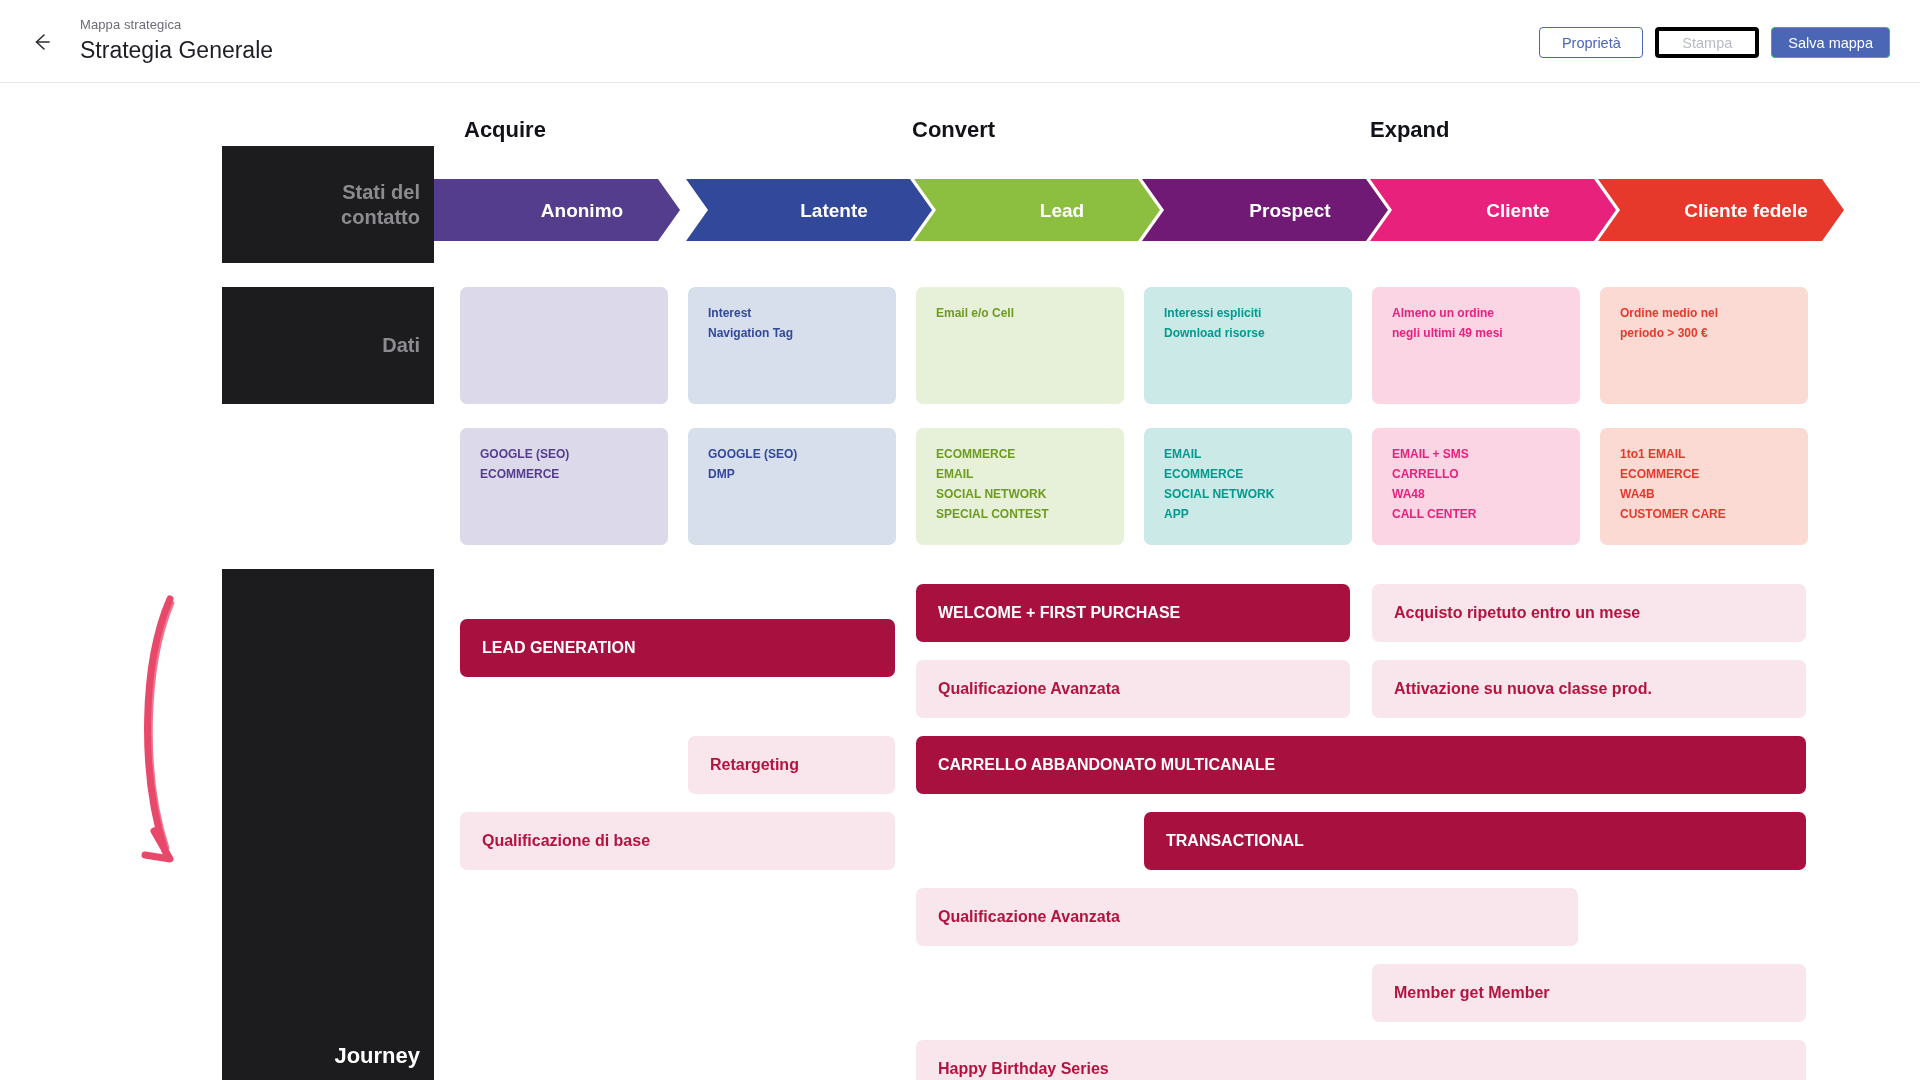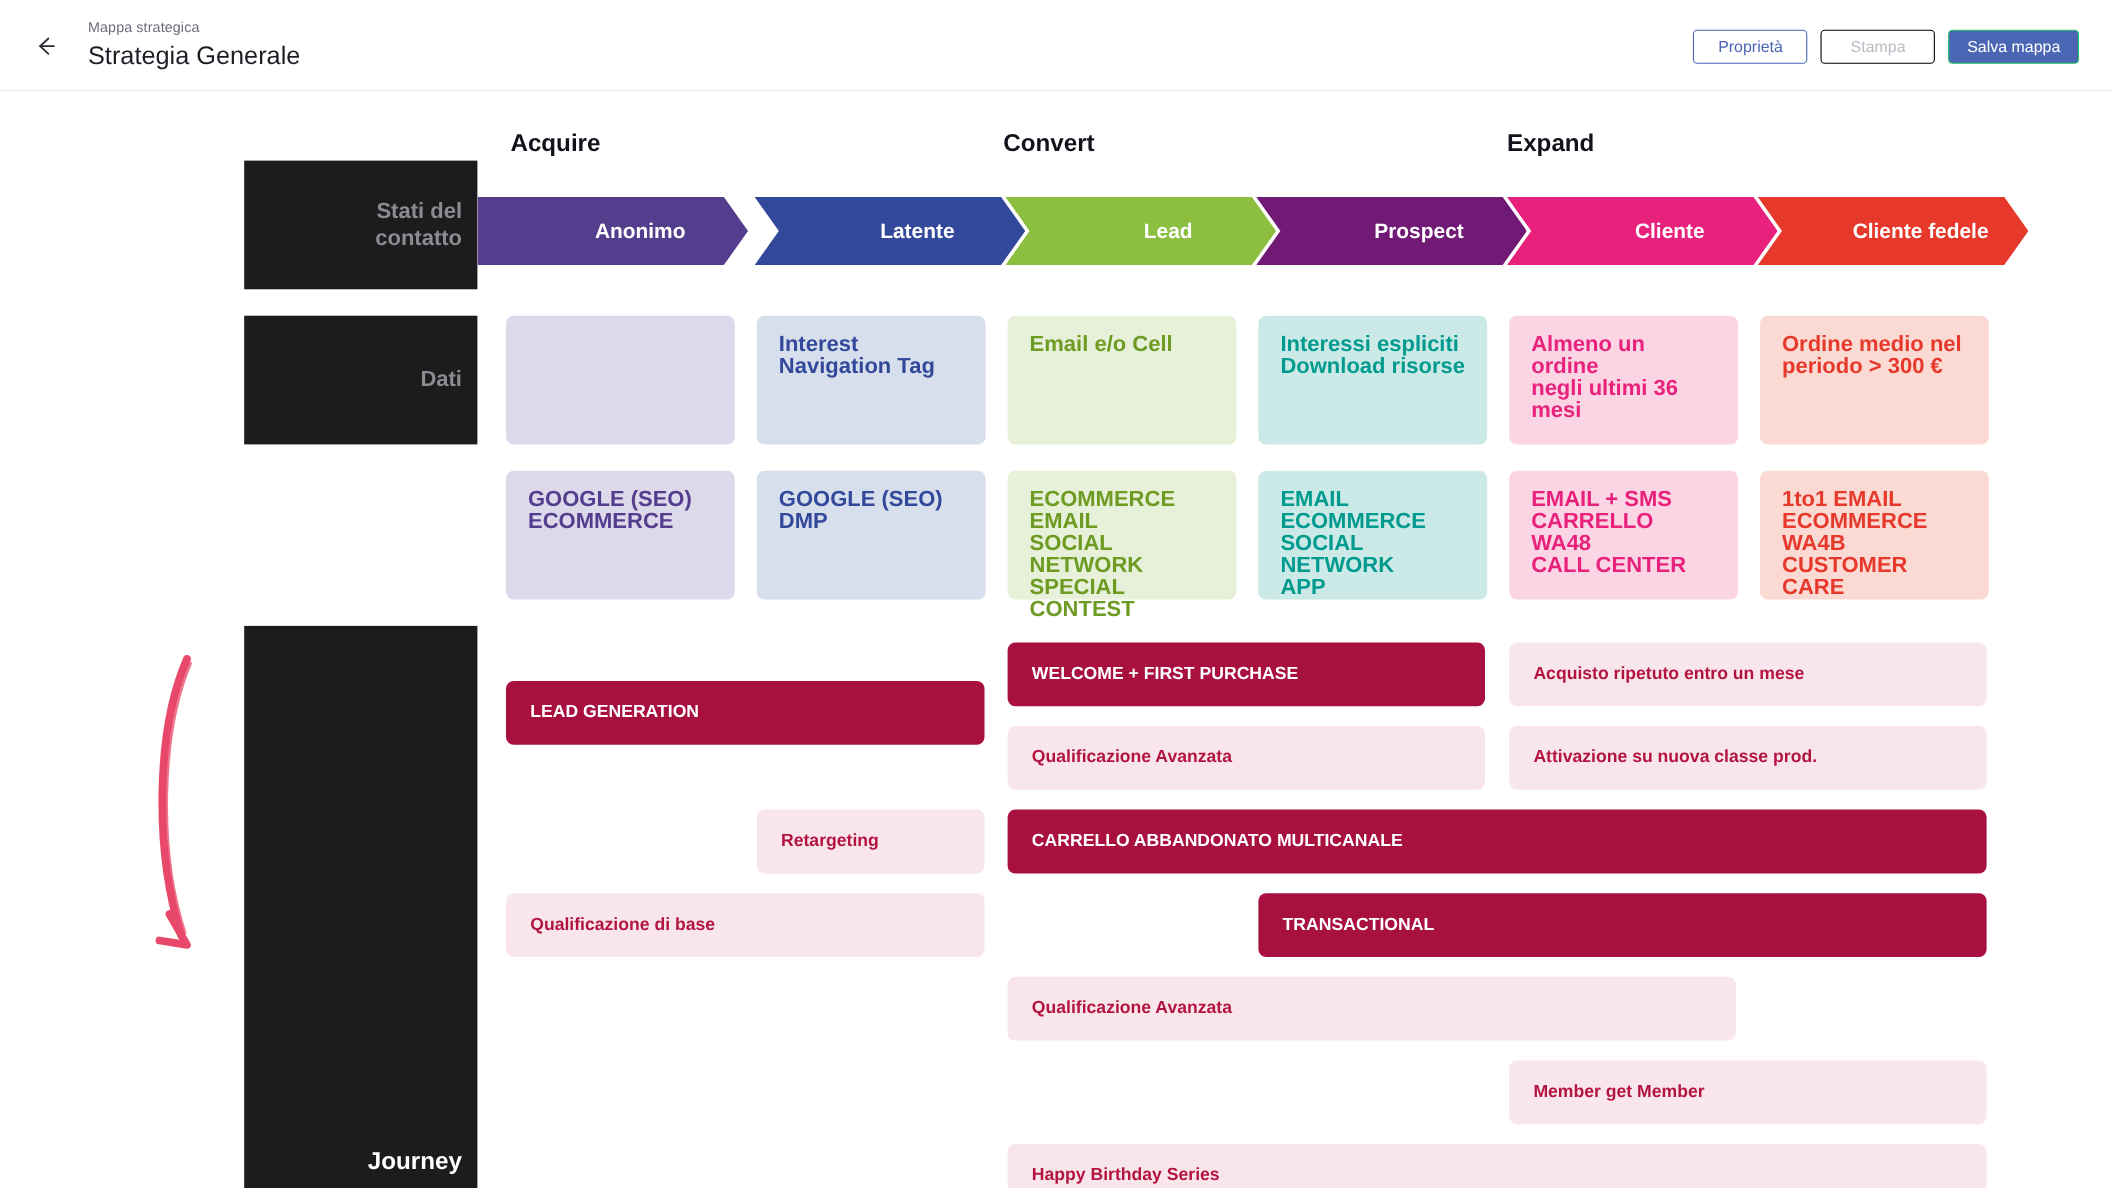--- a/index.html
+++ b/index.html
@@ -37,21 +37,21 @@
     position: absolute; right: 30px; top: 27px;
     display: flex; gap: 12px; align-items: center;
   }
   .btn {
     height: 31px; min-width: 104px;
     border-radius: 4px; font-size: 14.5px;
     display: flex; align-items: center; justify-content: center;
     padding: 0 16px; cursor: pointer; white-space: nowrap;
   }
   .btn-outline { background: #fff; border: 1px solid #4a66b5; color: #4a66b5; }
-  .btn-disabled { background: #fff; border: 1px solid #000000; color: #b9bbc4; cursor: default; }
+  .btn-disabled { background: #fff; border: 4px solid #000000; color: #b9bbc4; cursor: default; }
   .btn-primary { background: #4a66b5; border: 1px solid #22c55e; color: #fff; }
 
   
   .canvas {
     position: absolute; top: 83px; left: 0;
     width: 1920px; height: 997px;
     background: #fff;
   }
 
   
@@ -90,21 +90,21 @@
     line-height: 23px; padding-left: 14px;
   }
 
   
   .card {
     position: absolute;
     border-radius: 7px;
     padding: 16px 20px;
     display: flex; align-items: flex-start;
   }
-  .card .lines { font-size: 20px; line-height: 20px; font-weight: bold; white-space: pre-line; }
+  .card .lines { font-size: 12px; line-height: 20px; font-weight: bold; white-space: pre-line; }
 
   
   .jbar {
     position: absolute;
     border-radius: 7px;
     display: flex; align-items: center;
     padding: 0 22px;
   }
   .jbar span { font-size: 16px; line-height: 20px; }
   .jbar.solid { background: #a81040; }
@@ -190,21 +190,21 @@
   </div>
   <div class="card" id="dati2" style="left: 916px; top: 204px; width: 208px; height: 117px; background: rgb(231, 240, 216);">
     <div class="lines" style="color: rgb(110, 155, 34);">Email e/o Cell</div>
   </div>
   <div class="card" id="dati3" style="left: 1144px; top: 204px; width: 208px; height: 117px; background: rgb(203, 233, 230);">
     <div class="lines" style="color: rgb(0, 155, 142);">Interessi espliciti
 Download risorse</div>
   </div>
   <div class="card" id="dati4" style="left: 1372px; top: 204px; width: 208px; height: 117px; background: rgb(251, 213, 228);">
     <div class="lines" style="color: rgb(232, 33, 124);">Almeno un ordine
-negli ultimi 36 mesi</div>
+negli ultimi 49 mesi</div>
   </div>
   <div class="card" id="dati5" style="left: 1600px; top: 204px; width: 208px; height: 117px; background: rgb(251, 218, 212);">
     <div class="lines" style="color: rgb(230, 57, 43);">Ordine medio nel
 periodo &gt; 300 €</div>
   </div>
 
   <div class="card" id="tp0" style="left: 460px; top: 345px; width: 208px; height: 117px; background: rgb(219, 217, 234);">
     <div class="lines" style="color: rgb(85, 61, 142);">GOOGLE (SEO)
 ECOMMERCE</div>
   </div>

